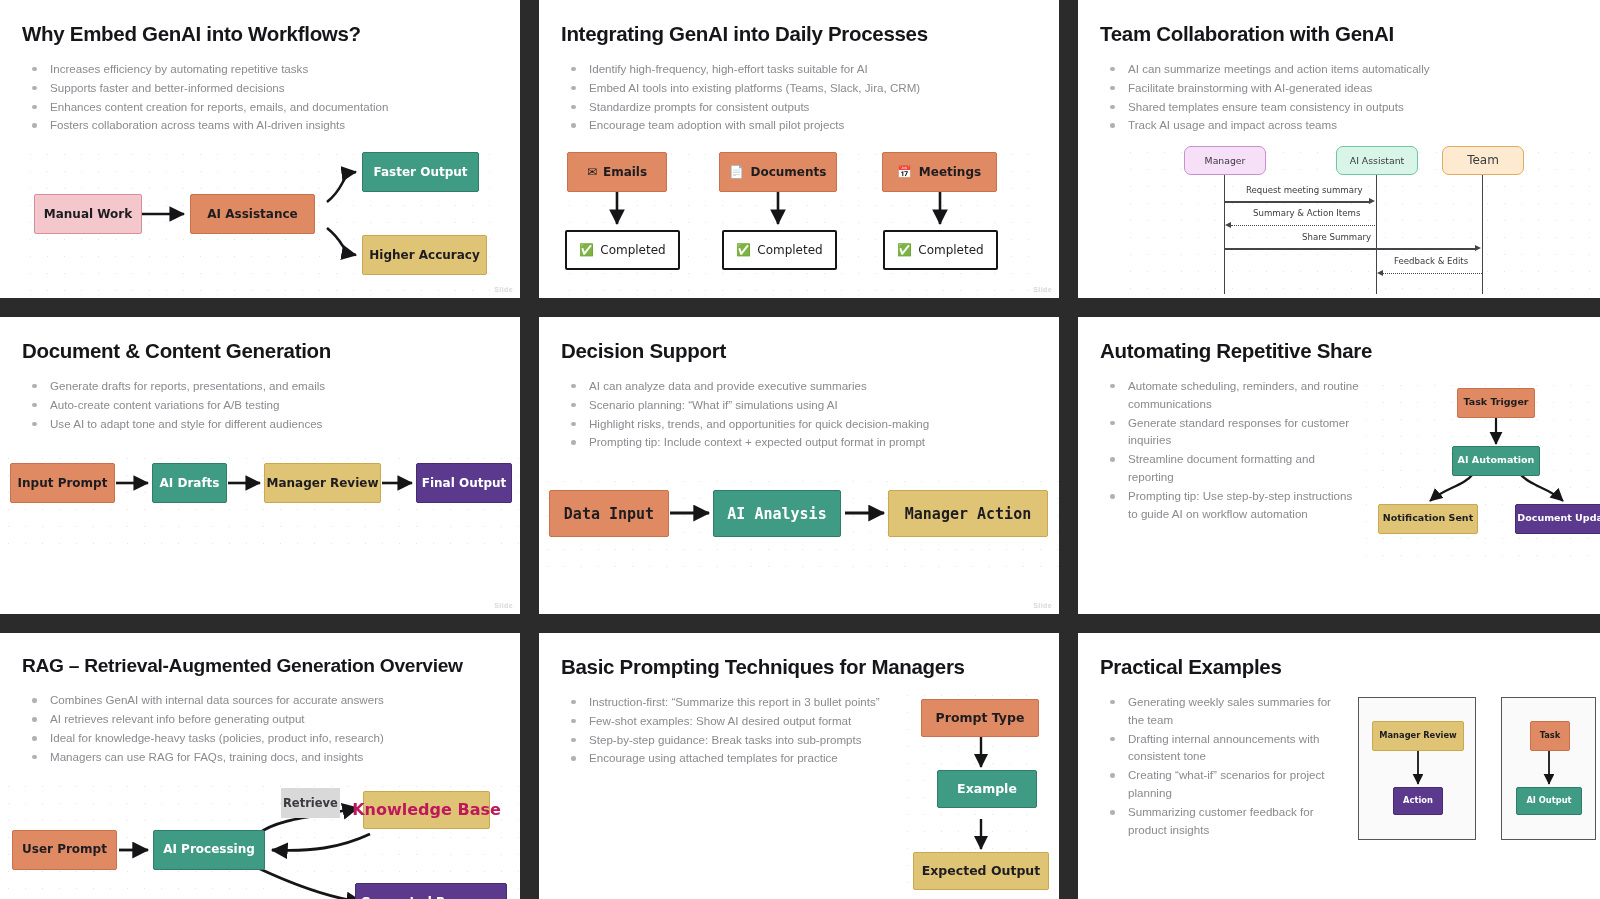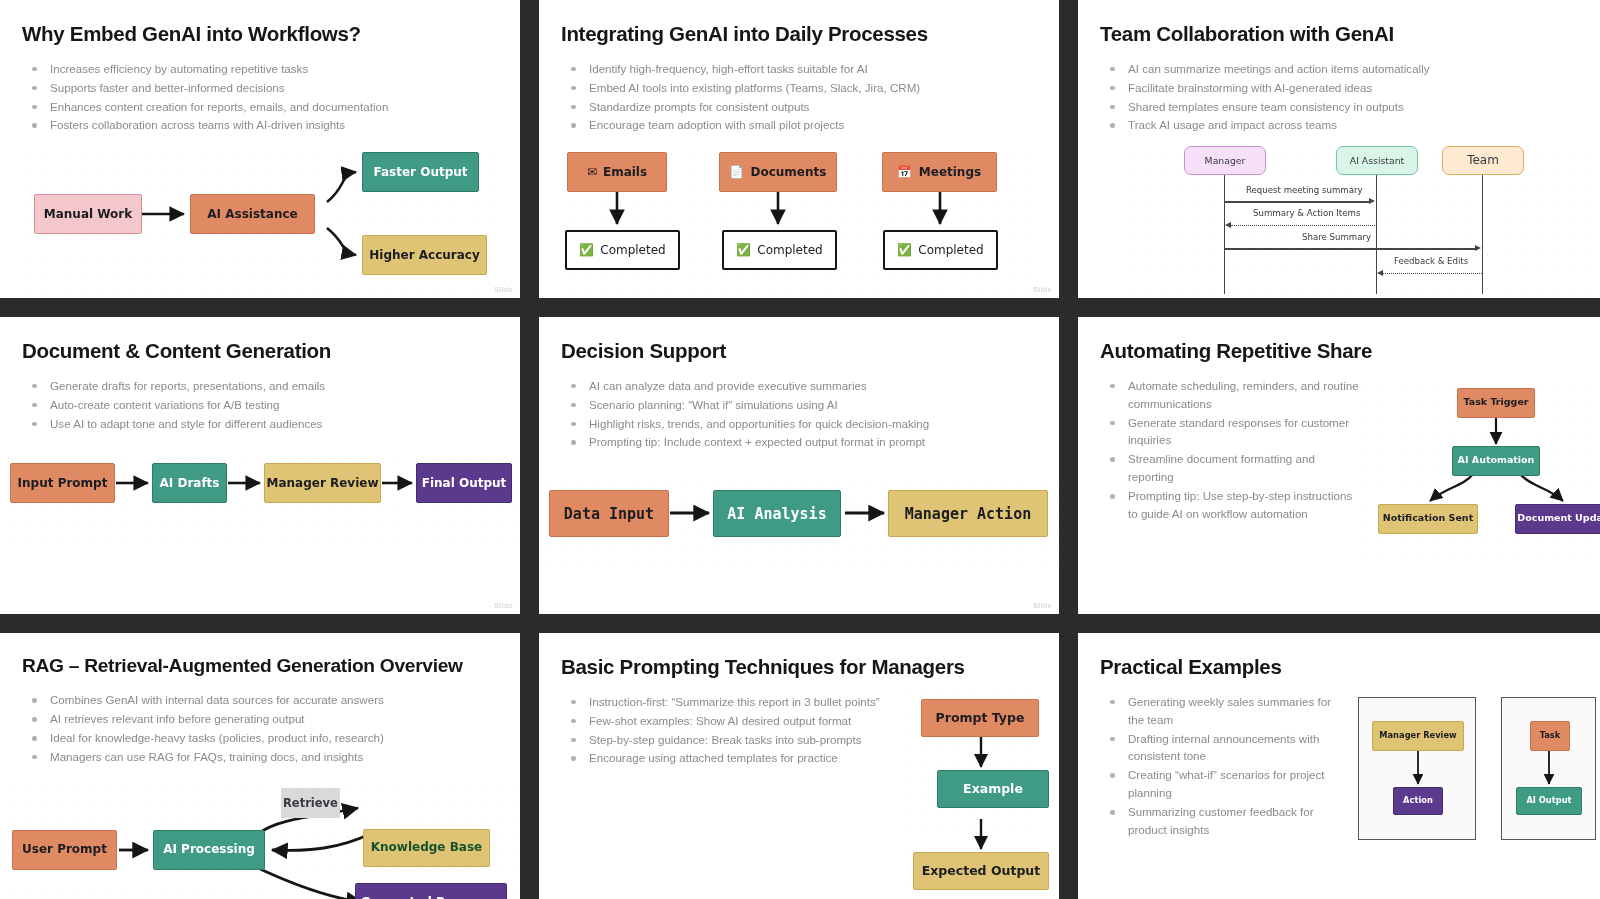--- a/index.html
+++ b/index.html
@@ -379,21 +379,21 @@
         <path d="M370,56 C340,70 310,74 272,72" fill="none" stroke="#151518" stroke-width="2.8" marker-end="url(#a7)"></path>
         <path d="M258,90 C290,105 330,120 362,124" fill="none" stroke="#151518" stroke-width="2.8" marker-end="url(#a7)"></path>
       </svg>
       <div class="retrieve-lbl" style="left:281px;top:10px;">Retrieve</div>
       <div class="node" style="left:12px;top:52px;width:105px;height:40px;background:#e08a63;border:1.6px solid #c9714c;color:#1d1d21;font-size:12px;">
         <span>User Prompt</span>
         </div>
       <div class="node" style="left:153px;top:52px;width:112px;height:40px;background:#3f9b83;border:1.6px solid #2f7d68;color:#ffffff;font-size:12px;">
         <span>AI Processing</span>
         </div>
-      <div class="node" style="left:363px;top:13px;width:127px;height:38px;background:#e0c476;border:1.6px solid #c9a84f;color:#14532d;font-size:12px;margin-top:38px;">
+      <div class="node" style="left:363px;top:13px;width:127px;height:38px;background:#e0c476;border:1.6px solid #c9a84f;color:#be185d;font-size:16px;">
         <span>Knowledge Base</span>
         </div>
       <div class="node" style="left:355px;top:105px;width:152px;height:40px;background:#5b3a8e;border:1.6px solid #452c6e;color:#ffffff;font-size:12px;">
         <span>Generated Response</span>
         </div>
     </div>
     <div class="wm">Slide</div>
   </div>
 
   <div class="slide row3">
@@ -412,21 +412,21 @@
               <marker id="a8" markerWidth="7" markerHeight="7" refX="5.6" refY="3" orient="auto">
             <path d="M0,0 L6,3 L0,6 z" fill="#151518"></path>
               </marker>
             </defs>
           <line x1="82" y1="50" x2="82" y2="80" stroke="#151518" stroke-width="2.4" marker-end="url(#a8)"></line>
           <line x1="82" y1="132" x2="82" y2="162" stroke="#151518" stroke-width="2.4" marker-end="url(#a8)"></line>
         </svg>
         <div class="node" style="left:22px;top:12px;width:118px;height:38px;background:#e08a63;border:1.6px solid #c9714c;color:#1d1d21;font-size:12.5px;">
           <span>Prompt Type</span>
           </div>
-        <div class="node" style="left:38px;top:83px;width:112px;height:38px;background:#3f9b83;border:1.6px solid #2f7d68;color:#ffffff;font-size:12.5px;">
+        <div class="node" style="left:38px;top:83px;width:100px;height:38px;background:#3f9b83;border:1.6px solid #2f7d68;color:#ffffff;font-size:12.5px;">
           <span>Example</span>
           </div>
         <div class="node" style="left:14px;top:165px;width:136px;height:38px;background:#e0c476;border:1.6px solid #c9a84f;color:#1d1d21;font-size:12.5px;">
           <span>Expected Output</span>
           </div>
       </div>
     </div>
     <div class="wm">Slide</div>
   </div>
 

